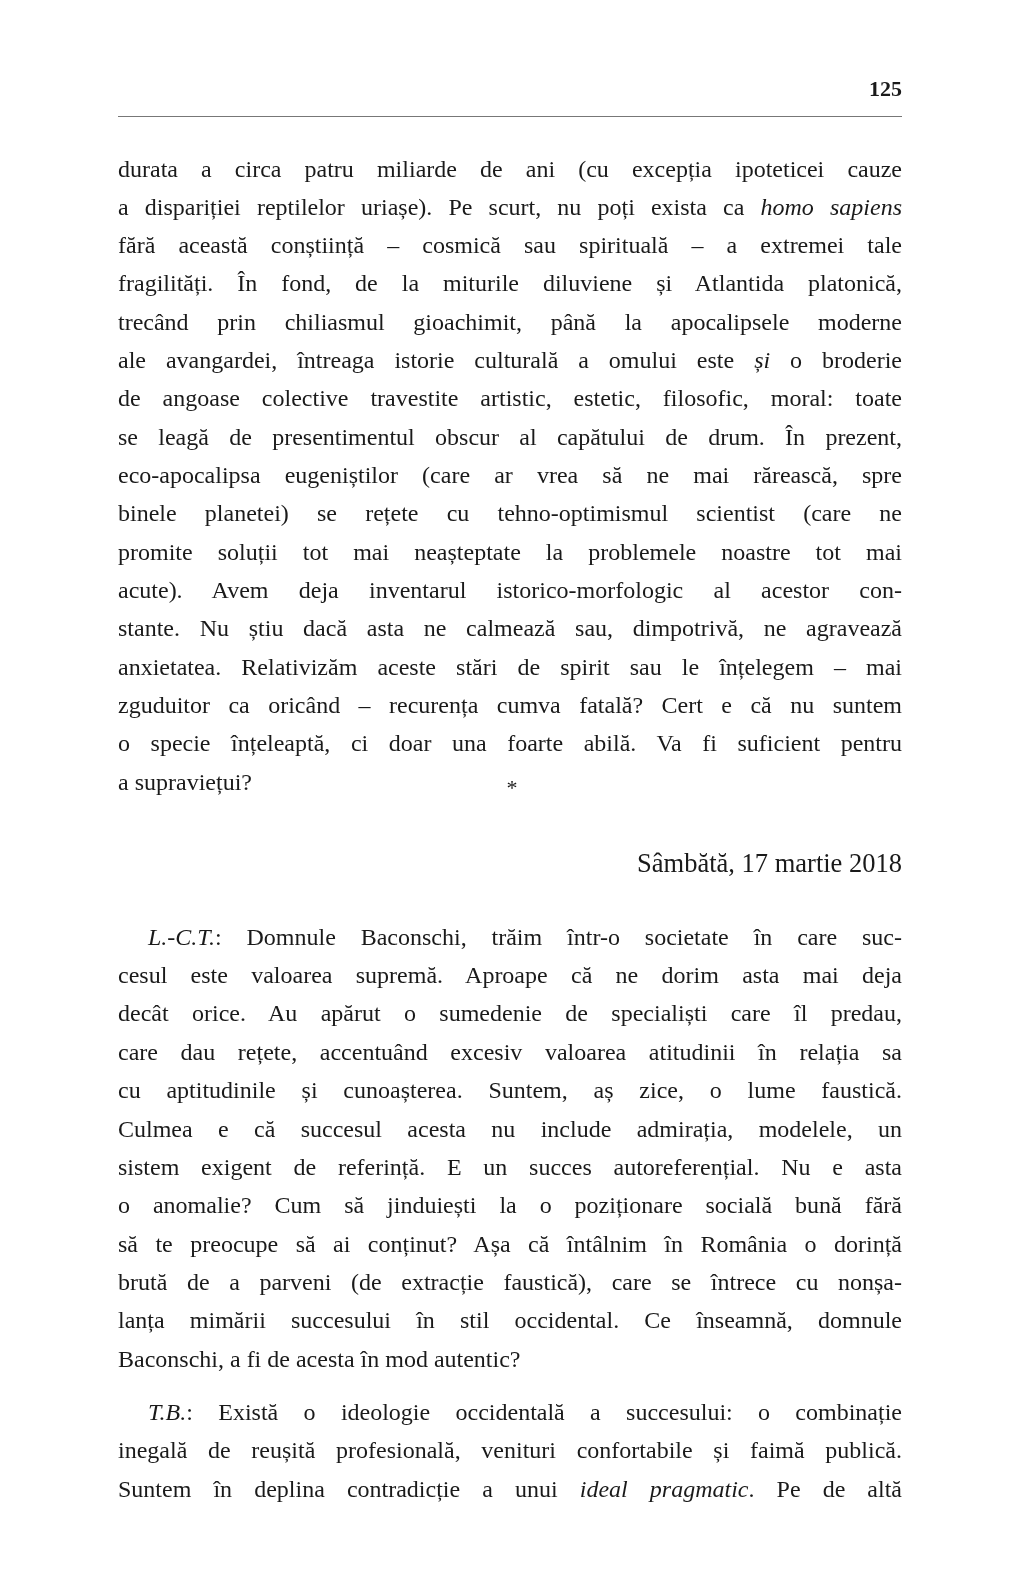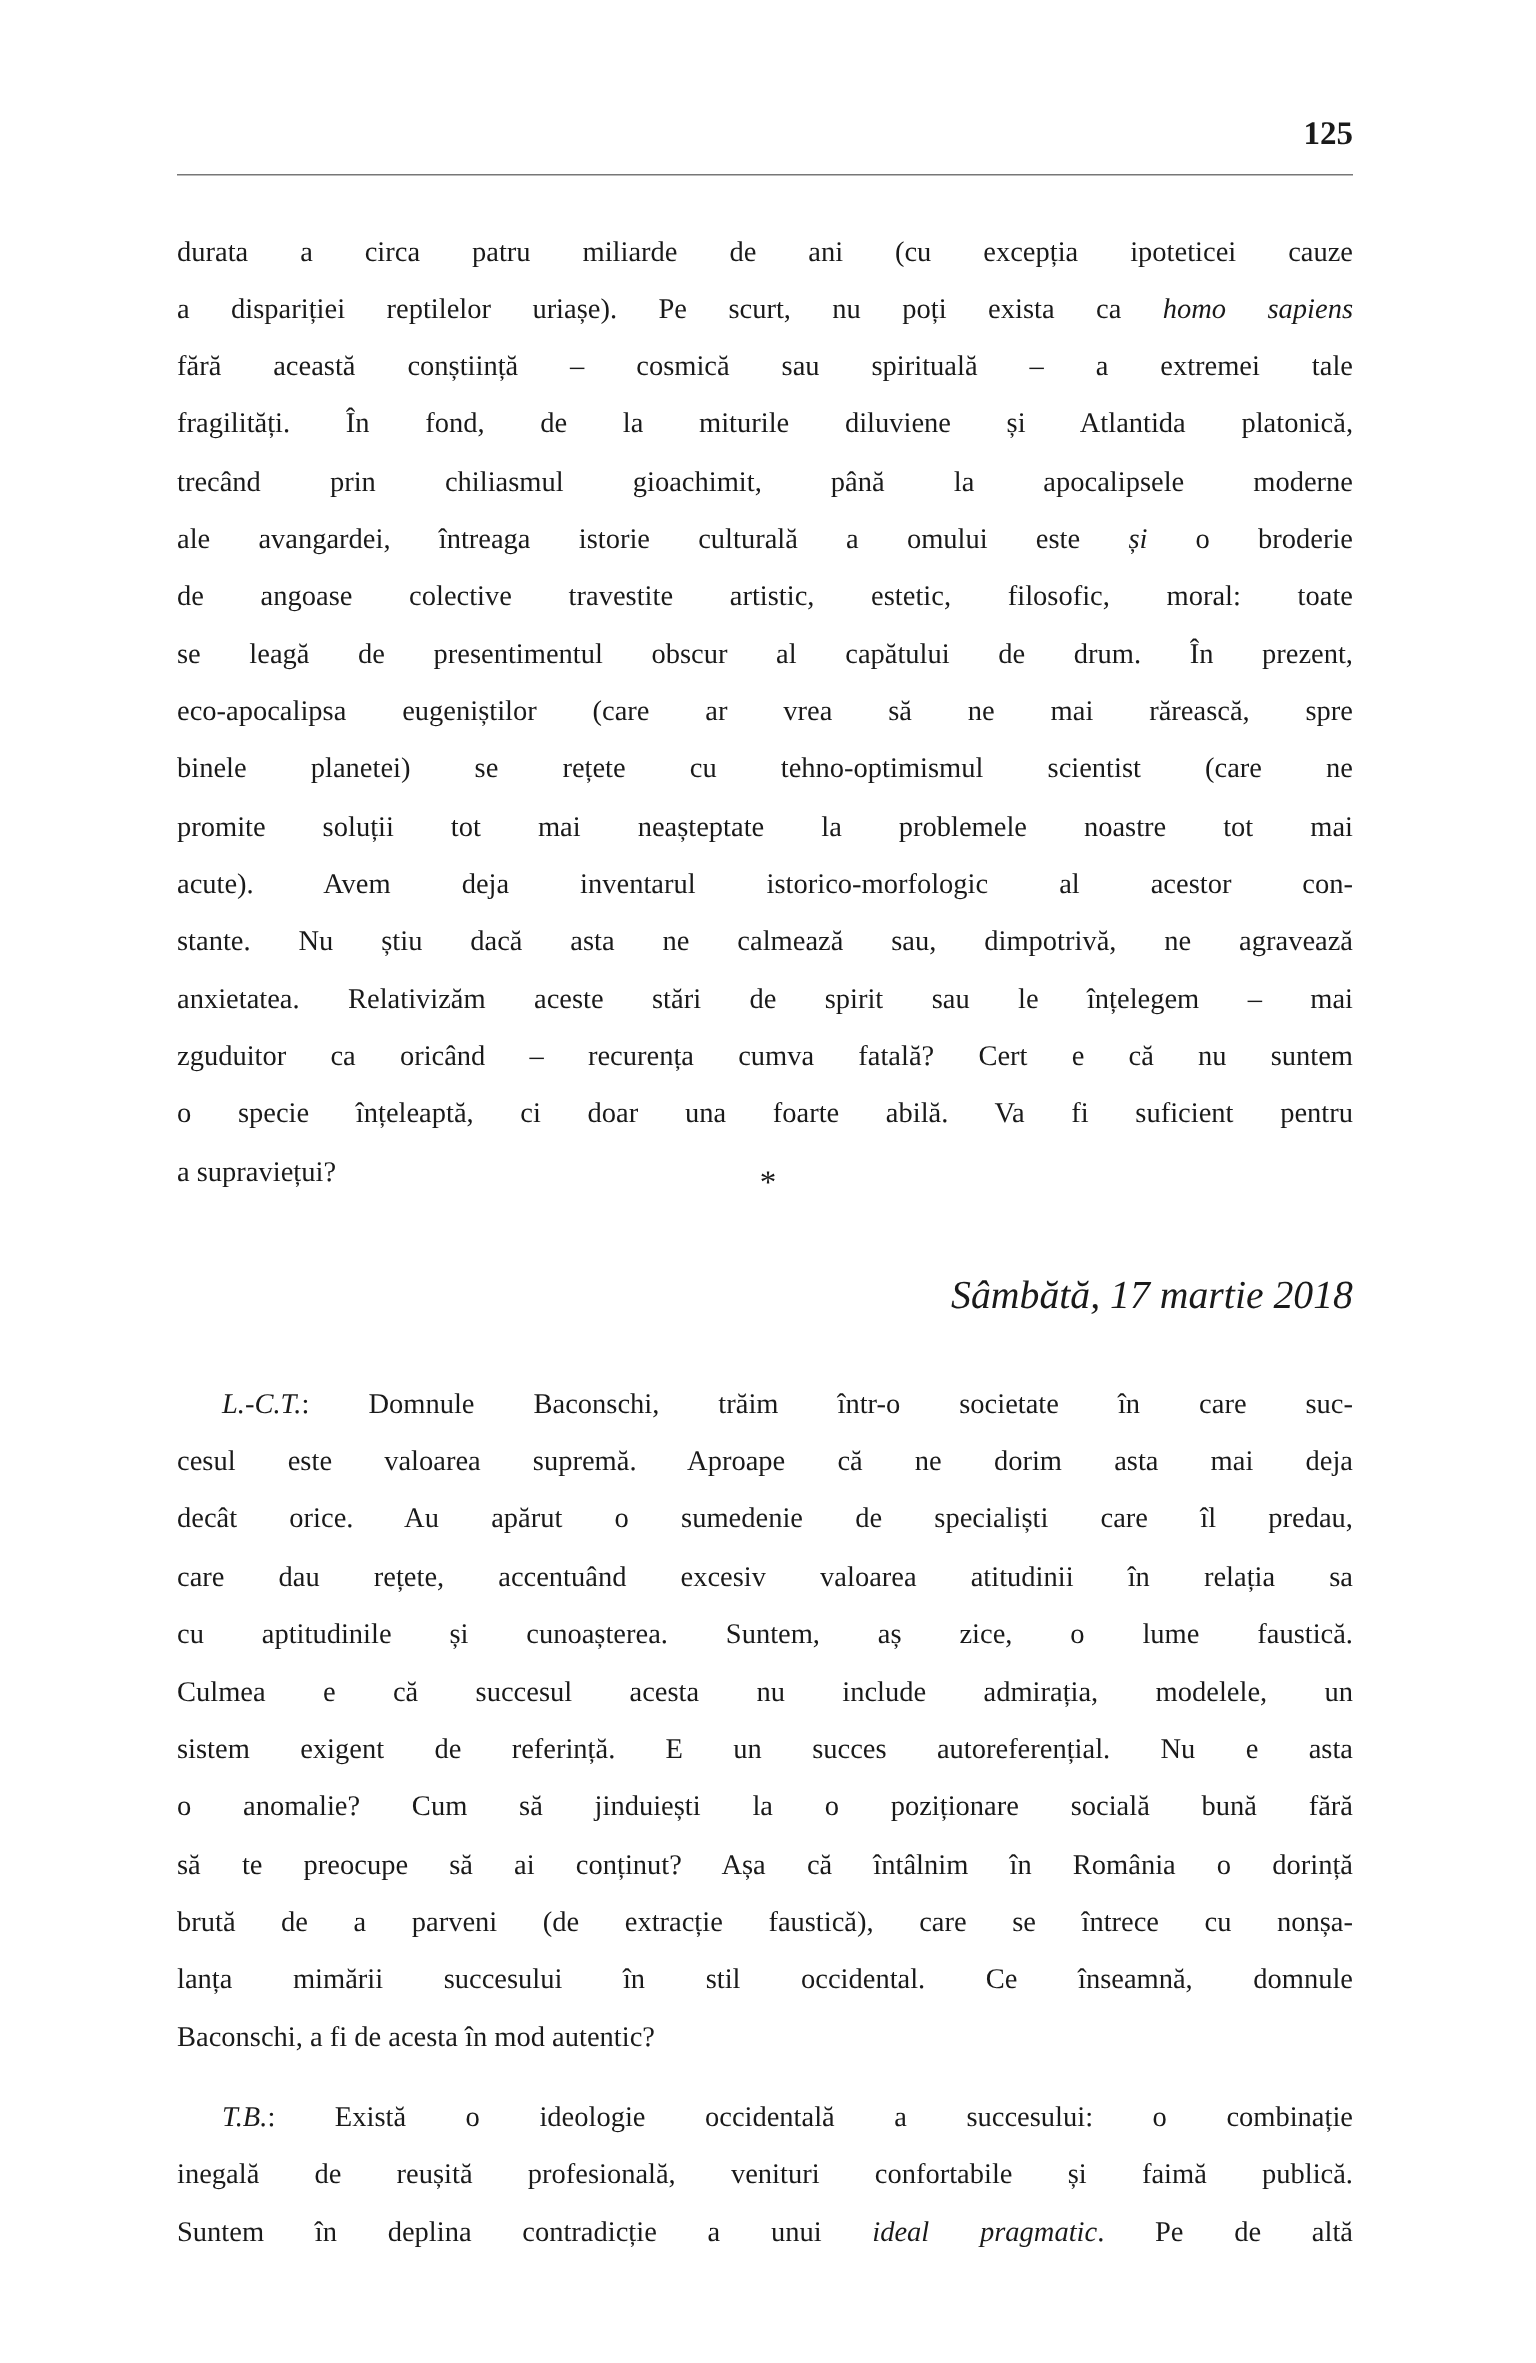--- a/index.html
+++ b/index.html
@@ -1,26 +1,26 @@
 <!DOCTYPE html>
 <html><head>
 <meta charset="utf-8">
 <style>
   html, body { margin: 0; padding: 0; background: #ffffff; }
   body { width: 1024px; height: 1575px; position: relative; overflow: hidden; color: #1a1a1a; font-family: "Liberation Serif", "DejaVu Serif", serif; }
   .header { position: absolute; left: 118px; top: 76px; width: 784px; height: 30px; }
   .running-title { position: absolute; left: 110px; top: 0; font-size: 22px; white-space: nowrap; }
   .page-number { position: absolute; right: 0; top: 0; font-size: 22px; font-weight: bold; }
   .rule { position: absolute; left: 118px; top: 116px; width: 784px; height: 0; border-top: 1.5px solid #777; }
-  .line { position: absolute; left: 118px; width: 784px; font-size: 19px; line-height: 38.5px; white-space: nowrap; text-align: justify; text-align-last: justify; }
+  .line { position: absolute; left: 118px; width: 784px; font-size: 24px; line-height: 38.5px; white-space: nowrap; text-align: justify; text-align-last: justify; }
   .line.last { text-align-last: left; }
   .line.indent { left: 148px; width: 754px; }
   i { }
   .star { position: absolute; left: 0; width: 1024px; text-align: center; top: 775px; font-size: 22px; }
-  .dateline { position: absolute; right: 122px; top: 848px; font-size: 26.5px; font-style: italic; }
+  .dateline { position: absolute; right: 122px; top: 848px; font-size: 26.5px; }
 </style>
 </head>
 <body>
 
 <div class="header">
   <span class="page-number">125</span>
 </div>
 <div class="rule"></div>
 
 <div>

